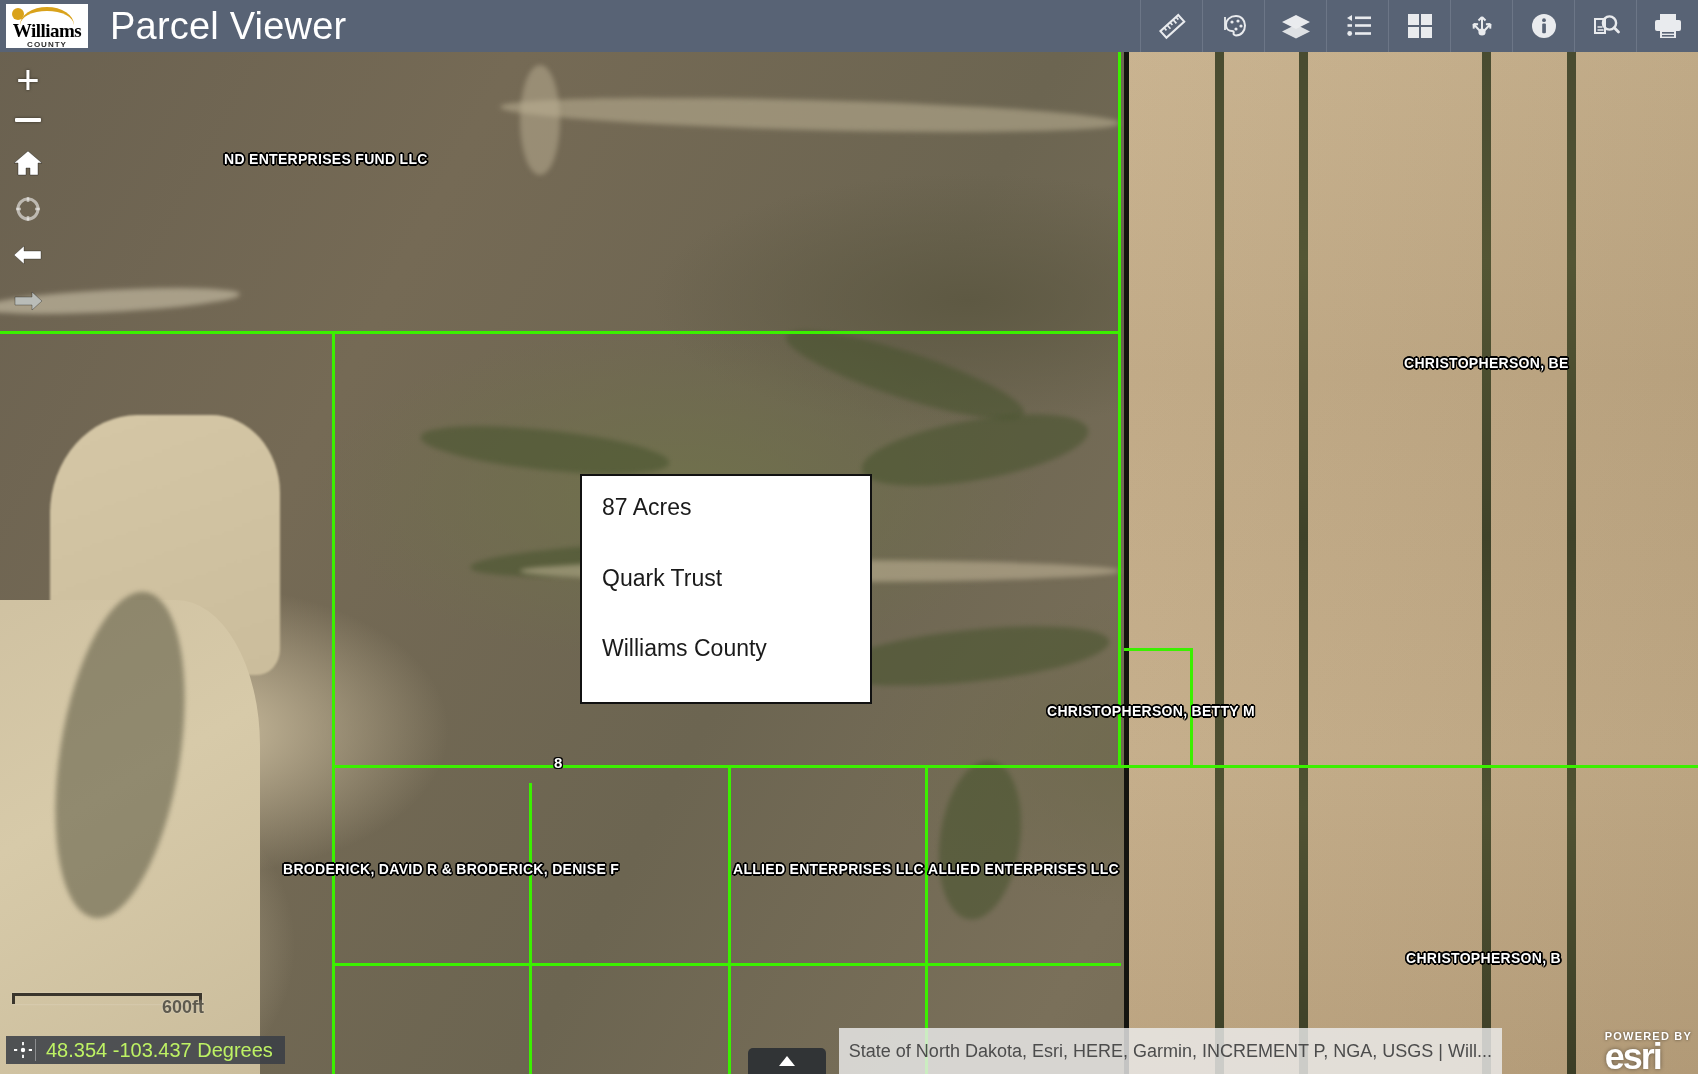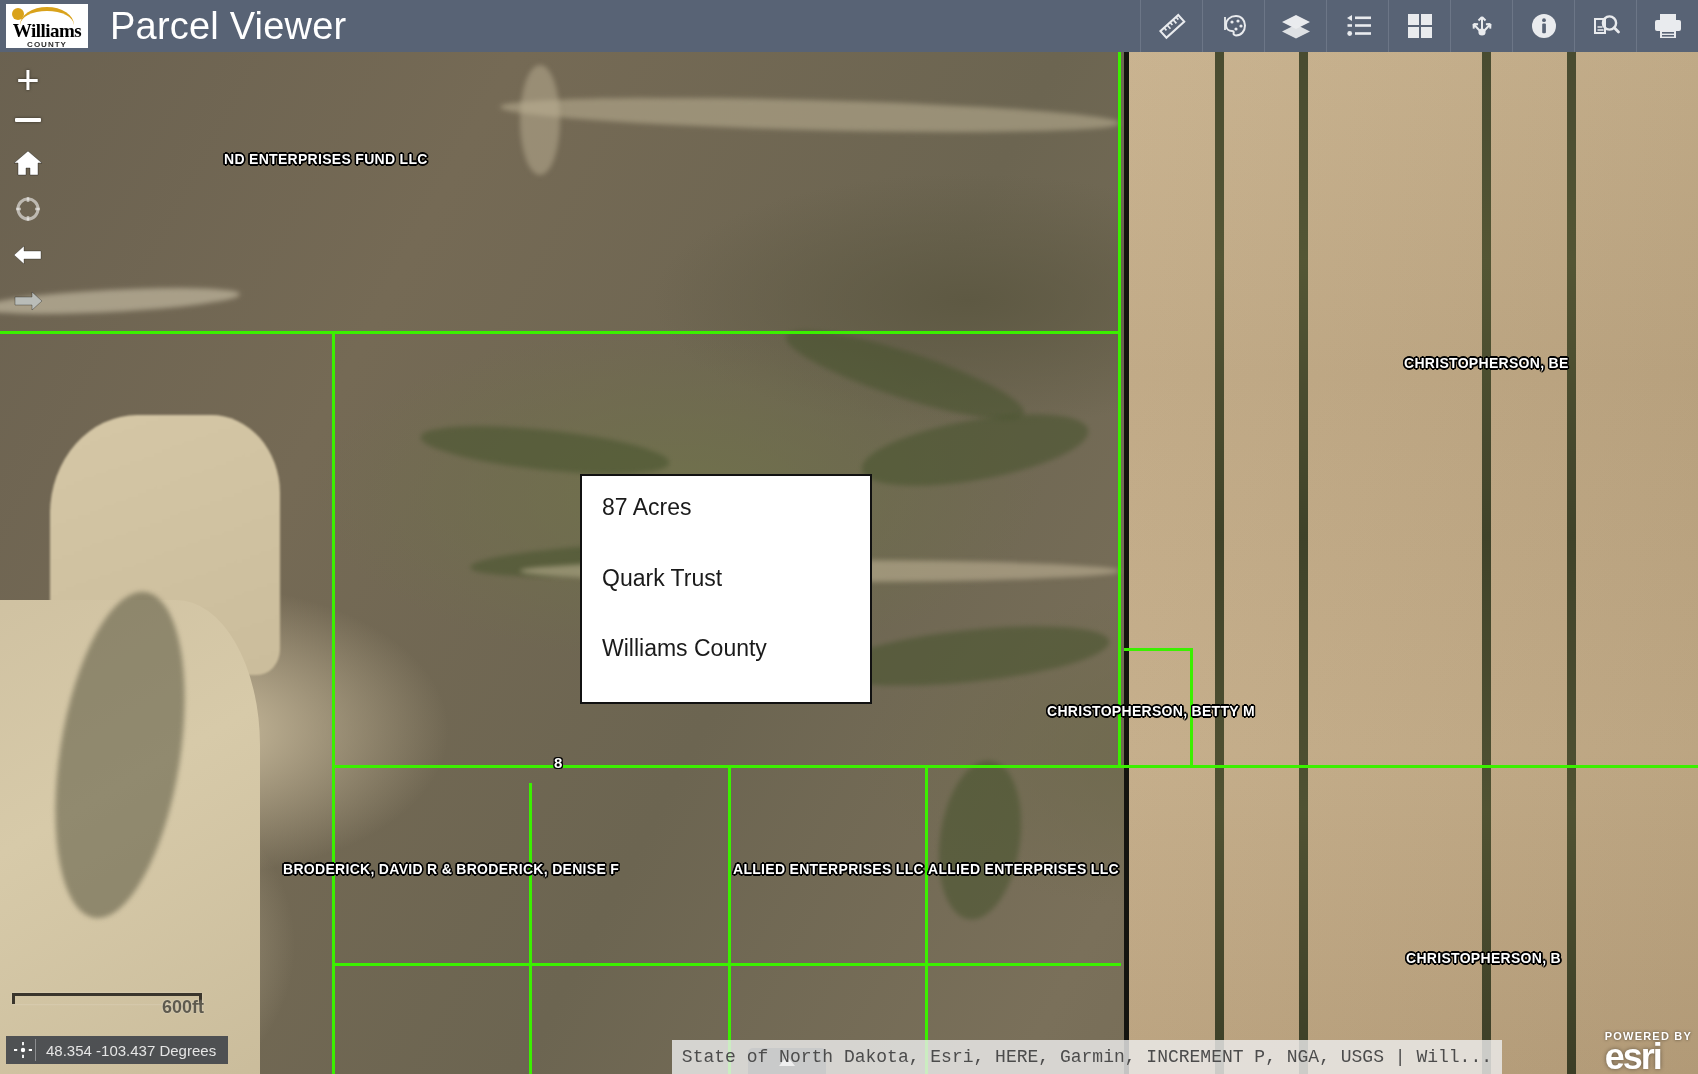--- a/index.html
+++ b/index.html
@@ -272,34 +272,33 @@
     padding: 0 12px 0 4px;
     z-index: 30;
   }
   .coord-icon {
     width: 26px; height: 22px;
     display: flex; align-items: center; justify-content: center;
     border-right: 1px solid rgba(255,255,255,.35);
     margin-right: 10px;
   }
   #coordbar .coord-text {
-    color: #e5e5e5; font-size: 15px; white-space: nowrap;
+    color: #bef264; font-size: 20px; white-space: nowrap;
   }
   #attribution {
     position: absolute;
     right: 196px; bottom: 0;
-    height: 34px;
+    height: 46px;
     background: rgba(236,236,236,.82);
     display: flex; align-items: center;
     padding: 8px 10px;
     font-size: 18px;
     color: #4c4c4c;
     white-space: nowrap;
     z-index: 28;
-    font-family: Liberation Mono, monospace;
   }
   #esri-logo {
     position: absolute;
     right: 6px; bottom: 2px;
     z-index: 29;
     text-align: left;
     line-height: 1;
   }
   .esri-powered {
     font-size: 11px; font-weight: 700; color: #ffffff;

